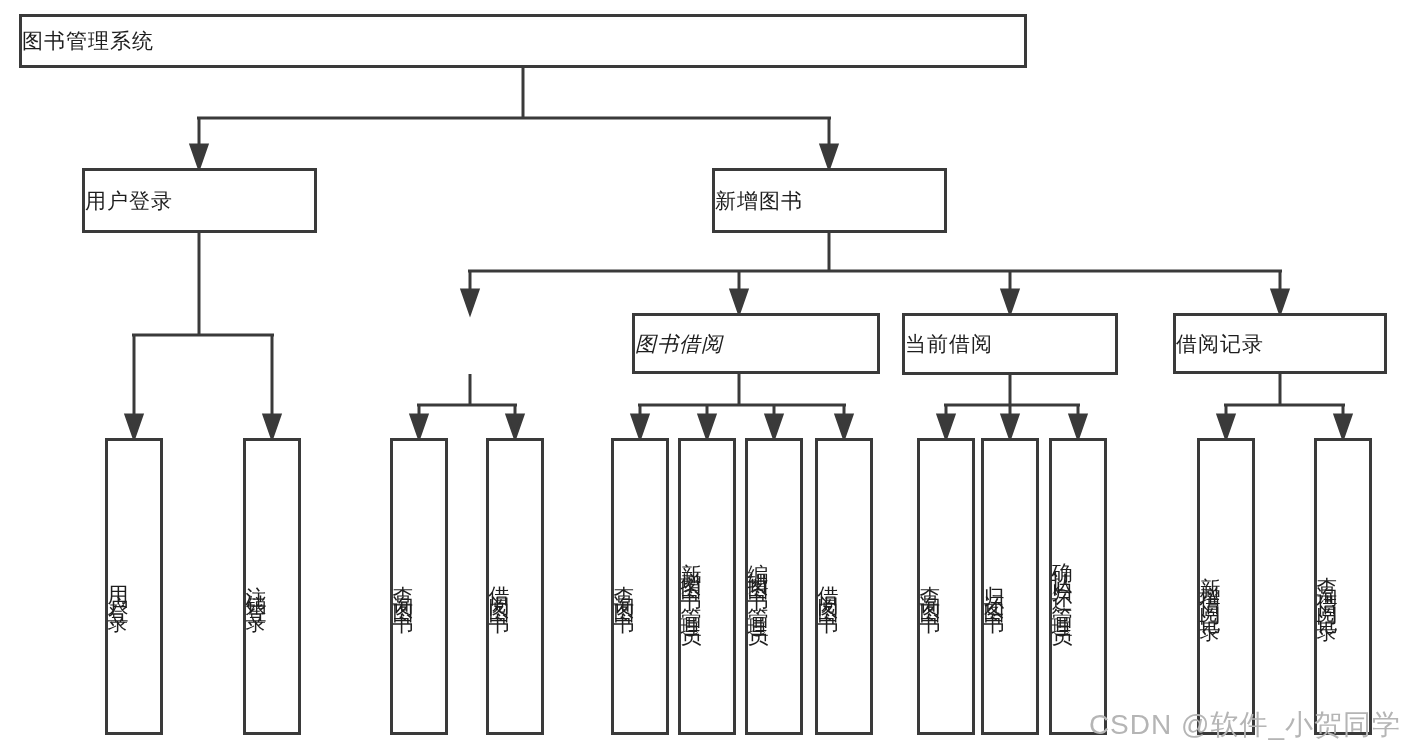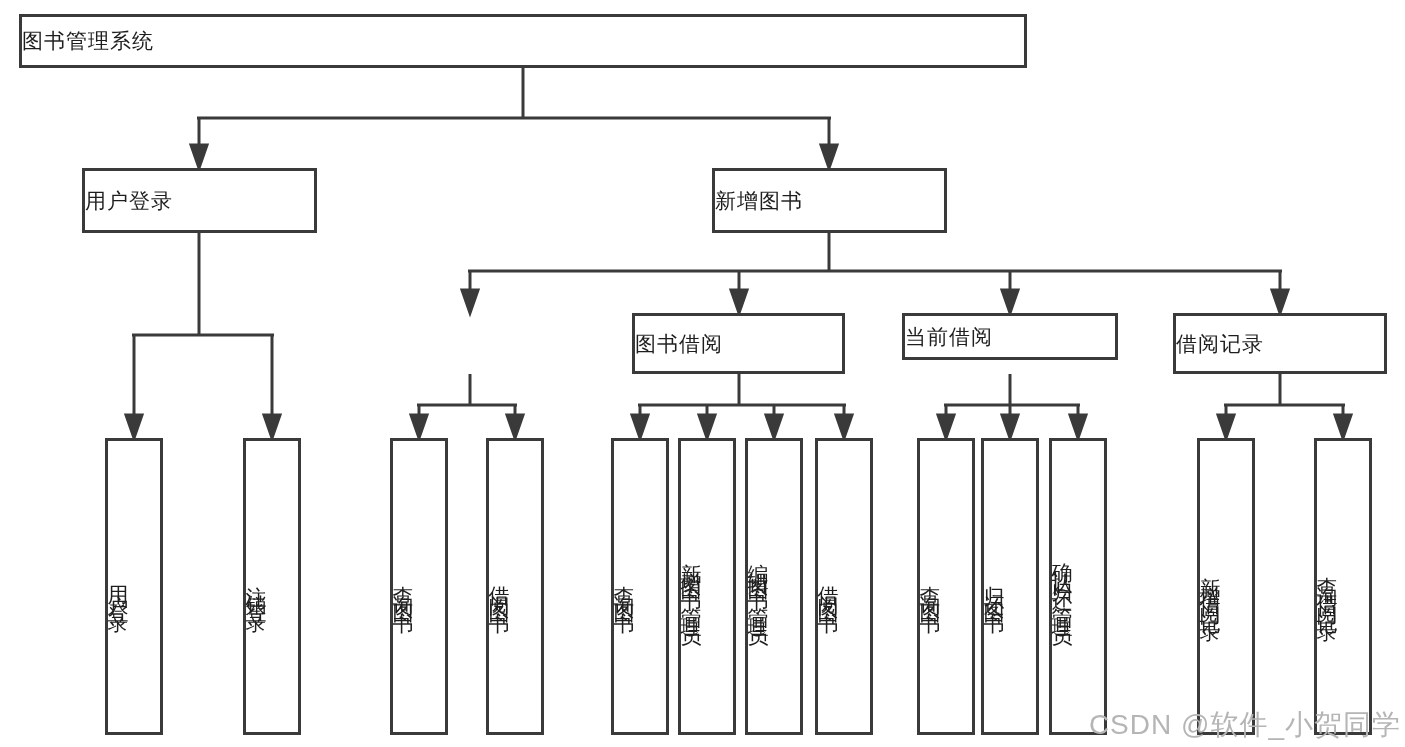--- a/index.html
+++ b/index.html
@@ -127,24 +127,24 @@
     <span>图书管理系统</span>
   </div>
 
   <div class="node" style="left:82px; top:168px; width:235px; height:65px;">
     <span>用户登录</span>
   </div>
   <div class="node" style="left:712px; top:168px; width:235px; height:65px;">
     <span>新增图书</span>
   </div>
 
-  <div class="node" style="left:632px; top:313px; width:213px; height:61px;">
+  <div class="node" style="left:632px; top:313px; width:248px; height:61px;font-style:italic;">
     <span>图书借阅</span>
   </div>
-  <div class="node" style="left:902px; top:313px; width:216px; height:47px;">
+  <div class="node" style="left:902px; top:313px; width:216px; height:62px;">
     <span>当前借阅</span>
   </div>
   <div class="node" style="left:1173px; top:313px; width:214px; height:61px;">
     <span>借阅记录</span>
   </div>
 
   <div class="node leaf" style="left:105px;">
     <span class="vtext">用户登录</span>
   </div>
   <div class="node leaf" style="left:243px;">

